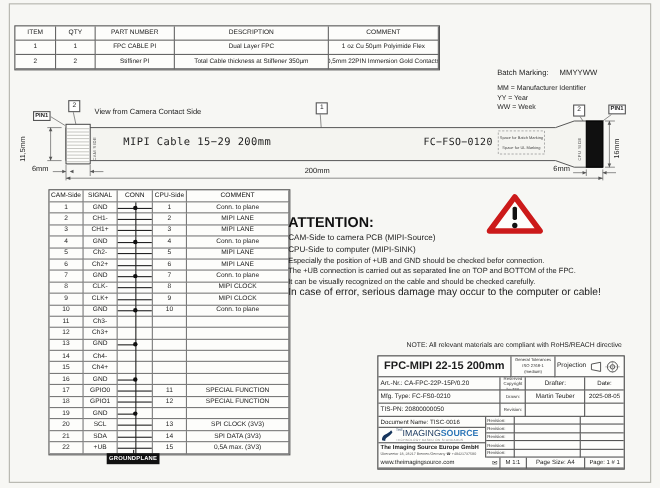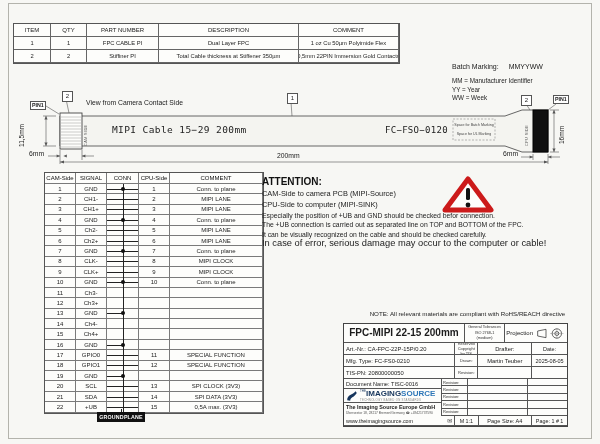--- a/index.html
+++ b/index.html
@@ -39,21 +39,21 @@
   .conn .hline{display:none;position:absolute;top:50%;height:1px;background:#222;}
   .conn.through .hline,.conn.through-dot .hline{display:block;left:0;right:0;}
   .conn.stub-dot .hline{display:block;left:0;right:50%;}
   .conn .dot{display:none;position:absolute;left:50%;top:50%;width:4px;height:4px;margin:-2px 0 0 -2px;border-radius:50%;background:#111;}
   .conn.through-dot .dot,.conn.stub-dot .dot{display:block;}
   .groundplane{position:absolute;left:97px;top:412px;width:48px;height:10px;background:#111;color:#fff;font-size:5.3px;font-weight:bold;display:flex;align-items:center;justify-content:center;letter-spacing:.2px;}
   .busjoin{position:absolute;left:121px;top:409px;width:1px;height:4px;background:#222;}
 
   
   .attention{position:absolute;left:262px;top:176px;width:300px;}
-  .atitle{font-size:10px;font-weight:bold;color:#111;}
+  .atitle{font-size:13px;font-weight:bold;color:#111;margin-top:18px;}
   .aline{color:#222;white-space:nowrap;}
   .aline.big{font-size:9.3px;margin-top:3px;}
   .aline.mid{font-size:7.4px;margin-top:2px;}
   .aline.small{font-size:6.8px;margin-top:2.6px;}
   .aline.big2{font-size:9.3px;margin-top:0;}
   .warntri{position:absolute;left:441px;top:175px;}
 
   
   .note{position:absolute;left:343px;top:310px;width:249px;text-align:center;font-size:6.2px;color:#222;white-space:nowrap;}
   .tb{position:absolute;left:343px;top:323px;width:225px;border:1px solid #444;background:#fdfdfb;box-sizing:border-box;}
@@ -70,21 +70,21 @@
   .tc2 .two{white-space:normal;}
   .tc3{width:60px;font-size:5.8px;justify-content:center;}
   .tc4{width:39px;font-size:5.5px;justify-content:center;}
   .lower{display:flex;height:37px;}
   .lowleft{width:124px;border-right:1px solid #555;display:flex;flex-direction:column;}
   .docrow{height:10px;border-bottom:1px solid #555;font-size:5.6px;display:flex;align-items:center;padding-left:2px;}
   .logoarea{height:13px;display:flex;align-items:center;padding-left:2px;gap:2px;}
   .logotxt{display:flex;flex-direction:column;line-height:1;}
   .logoline{font-size:8px;letter-spacing:0;}
   .logoline .the{font-size:3px;vertical-align:top;color:#16355c;}
-  .logoline .im{font-weight:bold;color:#16355c;}
+  .logoline .im{font-weight:normal;color:#16355c;}
   .logoline .src{color:#2e77b8;font-weight:bold;}
   .tagline{font-size:2.8px;color:#8a8a88;letter-spacing:.3px;margin-top:1px;}
   .company{height:8px;font-size:5.4px;font-weight:bold;display:flex;align-items:center;padding-left:2px;border-top:1px solid #555;}
   .addr{height:6px;font-size:3.3px;color:#555;display:flex;align-items:center;padding-left:2px;}
   .lowright{width:125px;display:flex;flex-direction:column;}
   .revrow{display:flex;height:7.4px;}
   .rc1{width:26px;border-right:1px solid #555;border-bottom:1px solid #555;font-size:4px;display:flex;align-items:center;justify-content:flex-start;padding-left:1px;color:#333;}
   .rc2{width:60px;border-right:1px solid #555;border-bottom:1px solid #555;}
   .rc3{width:39px;border-bottom:1px solid #555;}
   .rowF{height:10px;} .rowF .tc{height:10px;display:flex;align-items:center;}

